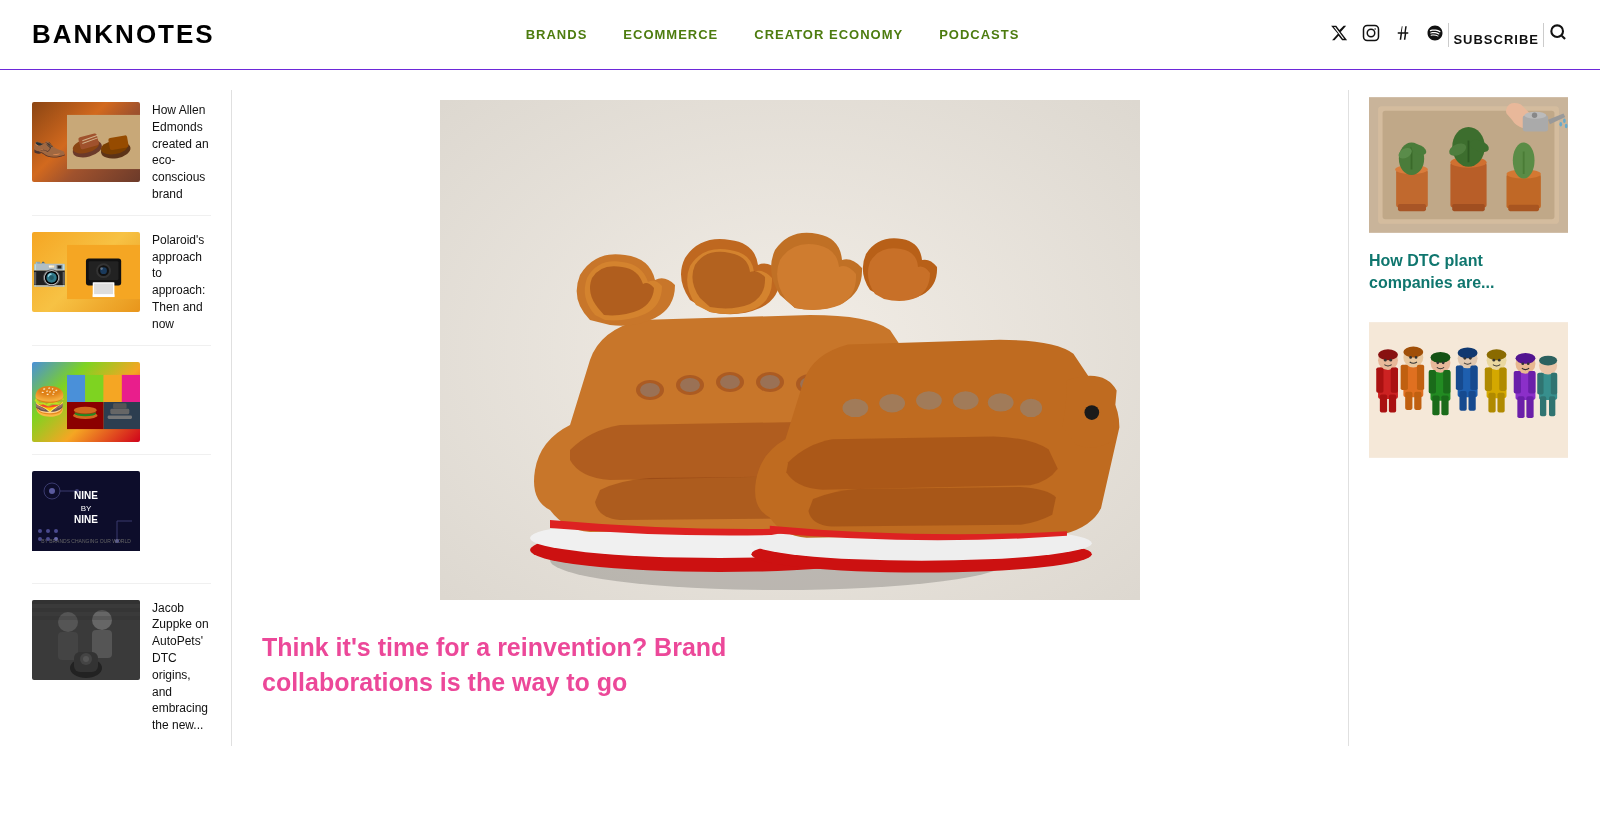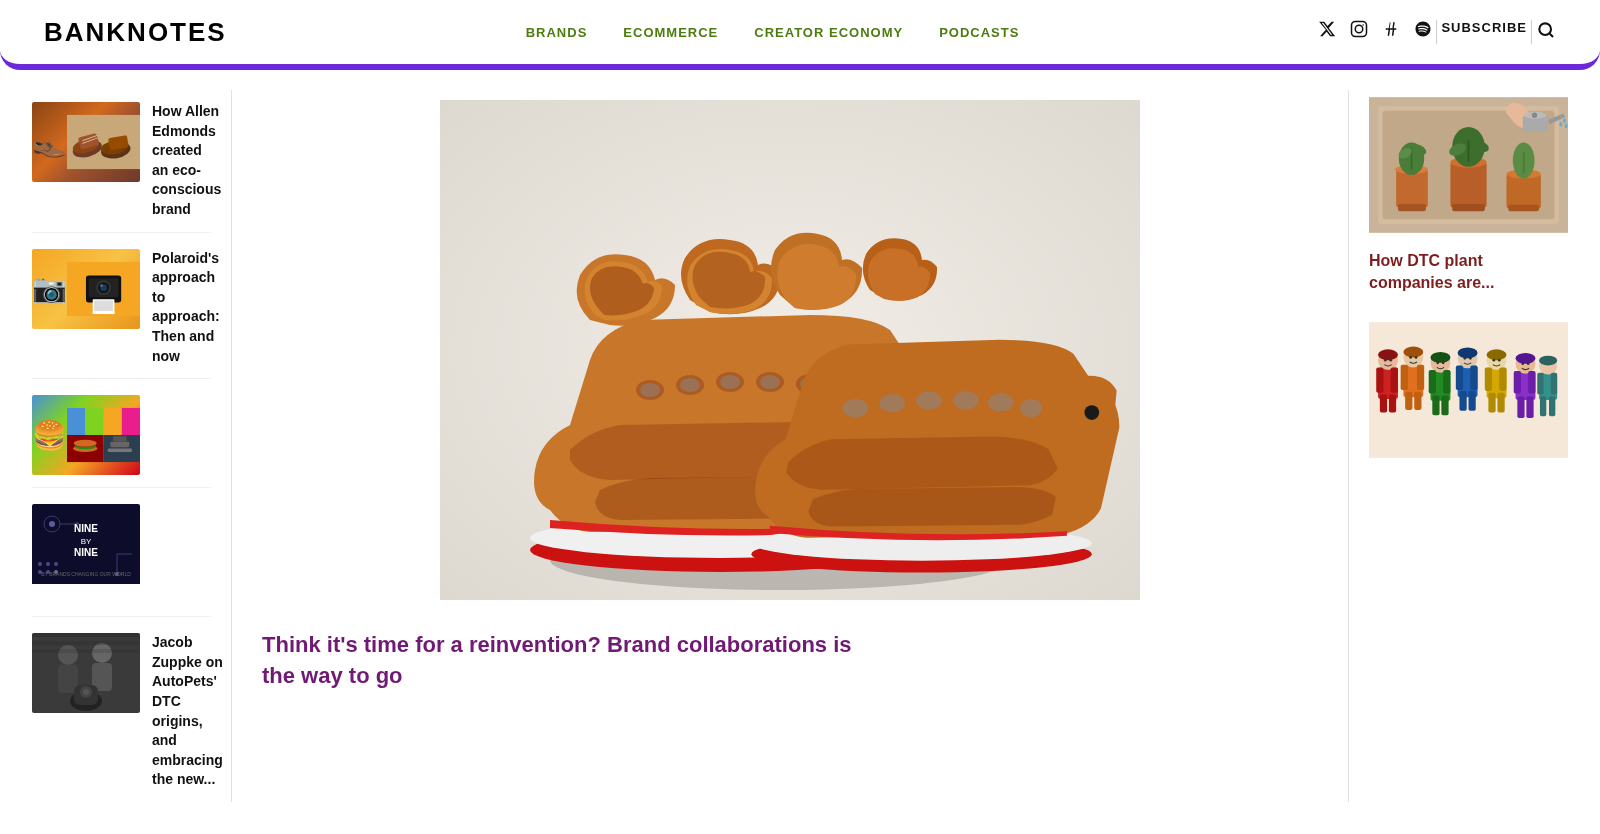--- a/index.html
+++ b/index.html
@@ -3,24 +3,23 @@
   <meta charset="utf-8">
   <style>
     * { margin: 0; padding: 0; box-sizing: border-box; }
     body { font-family: 'Arial', sans-serif; background: #fff; color: #111; }
 
     
     header {
       display: flex;
       align-items: center;
       justify-content: space-between;
-      padding: 0 44px;
+      padding: 0 32px;
       height: 70px;
-      border-bottom: 6px solid #6d28d9;
-      border-radius: 20px;
+      border-bottom: 1px solid #6d28d9;
     }
     .logo {
       font-size: 26px;
       font-weight: 900;
       letter-spacing: 2px;
       color: #000;
       text-transform: uppercase;
     }
     nav {
       display: flex;
@@ -29,21 +28,21 @@
     nav a {
       text-decoration: none;
       color: #4d7c0f;
       font-size: 13px;
       font-weight: 600;
       letter-spacing: 1px;
       text-transform: uppercase;
     }
     .header-right {
       display: flex;
-      align-items: flex-start;
+      align-items: flex-end;
       gap: 4px;
     }
     .social-icons {
       display: flex;
       align-items: center;
       gap: 14px;
     }
     .social-icon {
       font-size: 18px;
       color: #111;
@@ -136,46 +135,46 @@
       justify-content: center;
     }
     .thumb-meat::before {
       content: '🍔';
       font-size: 28px;
     }
     .article-text {
       flex: 1;
     }
     .article-title {
-      font-size: 14px;
-      font-weight: 700;
+      font-size: 12px;
+      font-weight: 400;
       line-height: 1.4;
       color: #111;
     }
 
     
     .center-main {
       padding: 0 30px;
       display: flex;
       flex-direction: column;
     }
     .hero-image-container {
       width: 100%;
       height: 520px;
       display: flex;
       align-items: center;
       justify-content: center;
       overflow: hidden;
       position: relative;
     }
     .hero-caption {
-      font-size: 22px;
+      font-size: 25px;
       font-weight: 900;
       line-height: 1.4;
-      color: #701a75;
+      color: #ec4899;
       margin-top: 20px;
       max-width: 600px;
     }
 
     
     .right-sidebar {
       border-left: 1px solid #e0e0e0;
       padding-left: 20px;
       display: flex;
       flex-direction: column;
@@ -188,21 +187,21 @@
       width: 100%;
       height: 150px;
       border-radius: 2px;
       overflow: hidden;
       margin-bottom: 10px;
     }
     .sidebar-article-title {
       font-size: 16px;
       font-weight: 700;
       line-height: 1.4;
-      color: #7f1d1d;
+      color: #0f766e;
     }
   </style>
 </head>
 <body>
 
 <header>
   <span class="logo">BANKNOTES</span>
 
   <nav>
     <a>BRANDS</a>

